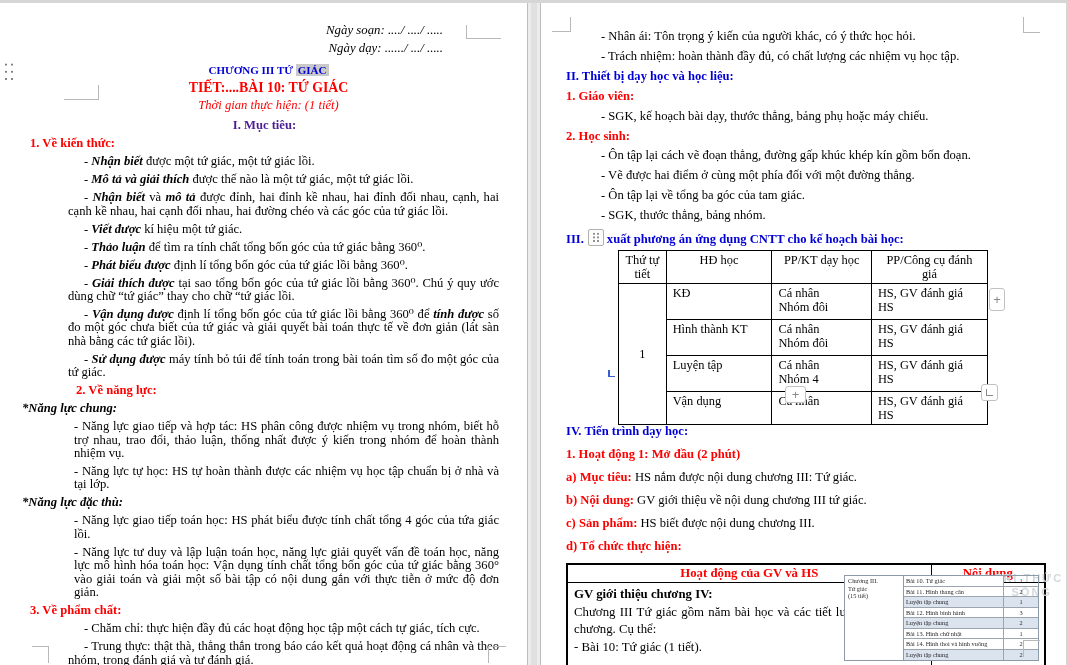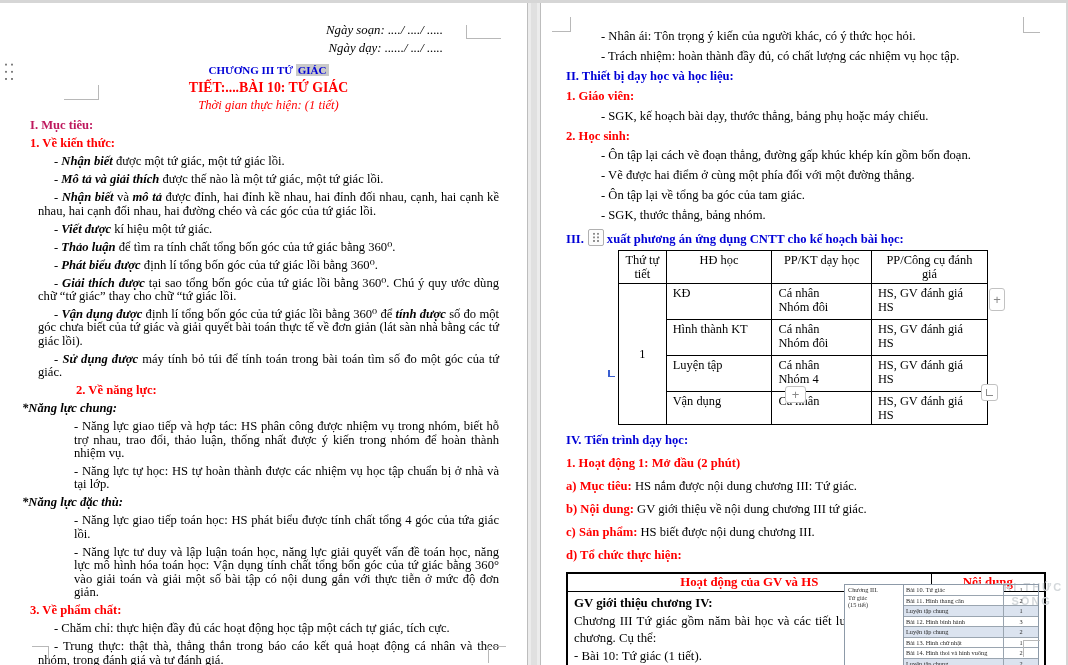--- a/index.html
+++ b/index.html
@@ -13,23 +13,23 @@
   .p1{left:0;width:527px;padding:18px 28px 0 38px;box-sizing:border-box;}
   .p2{left:541px;width:525px;padding:27px 0 0 25px;box-sizing:border-box;}
 
   .dates{text-align:right;padding-right:56px;font-style:italic;font-size:12.8px;line-height:18px;}
   .doc-title{text-align:center;font-weight:bold;font-size:11px;color:#0000d6;margin-top:7px;}
   .doc-title .hl{background:#c9c9c9;padding:0 2px;}
   .doc-subtitle{text-align:center;font-weight:bold;font-size:13.8px;color:#ff0000;margin-top:4px;}
   .doc-time{text-align:center;font-style:italic;font-size:12.6px;color:#ff0000;margin-top:4px;margin-bottom:7px;}
 
   .blk{margin:0 0 4.6px 0;}
-  .p1 .pb{text-indent:16px;text-align:justify;}
+  .p1 .pb{text-indent:16px;text-align:justify;margin-left:30px;}
   .p1 .pb2{margin-left:36px;text-align:justify;}
-  .p1 .hdarkred{color:#be185d;font-weight:bold;margin-left:-8px;}
+  .p1 .hdarkred{color:#4c1d95;font-weight:bold;margin-left:-8px;text-align:center;}
   .p1 .hred{color:#ff0000;font-weight:bold;margin-left:-8px;}
   .p1 .hredind{color:#ff0000;font-weight:bold;margin-left:38px;}
   .p1 .hstar{font-weight:bold;font-style:italic;margin-left:-16px;}
 
   .p2 .blk{margin-bottom:6.5px;}
   .p2 .pb3{margin-left:35px;}
   .p2 .hred{color:#ff0000;font-weight:bold;}
   .p2 .hblue{color:#0000d6;font-weight:bold;}
   .p2 .mid .blk{margin-bottom:9.5px;}
 
@@ -183,21 +183,21 @@
           <td>HS, GV đánh giá HS</td>
         </tr>
         <tr class="r1l">
           <td>Vận dụng</td>
           <td class="pp" style="white-space: pre-line;">Cá nhân</td>
           <td>HS, GV đánh giá HS</td>
         </tr>
       </tbody>
     </table>
 
-    <div class="mid" style="margin-top:9px;">
+    <div class="mid" style="">
 
     <div class="blk hblue"><span>IV. Tiến trình dạy học:</span></div>
         <div class="blk hred"><span>1. Hoạt động 1: Mở đầu (2 phút)</span></div>
         <div class="blk habc"><span style="font-weight: bold; color: rgb(255, 0, 0);">a) Mục tiêu:</span><span> HS nắm được nội dung chương III: Tứ giác.</span></div>
         <div class="blk habc"><span style="font-weight: bold; color: rgb(255, 0, 0);">b) Nội dung:</span><span> GV giới thiệu về nội dung chương III tứ giác.</span></div>
         <div class="blk habc"><span style="font-weight: bold; color: rgb(255, 0, 0);">c) Sản phẩm:</span><span> HS biết được nội dung chương III.</span></div>
         <div class="blk hred"><span>d) Tổ chức thực hiện:</span></div>
       </div>
 
     <div class="t2wrap">

